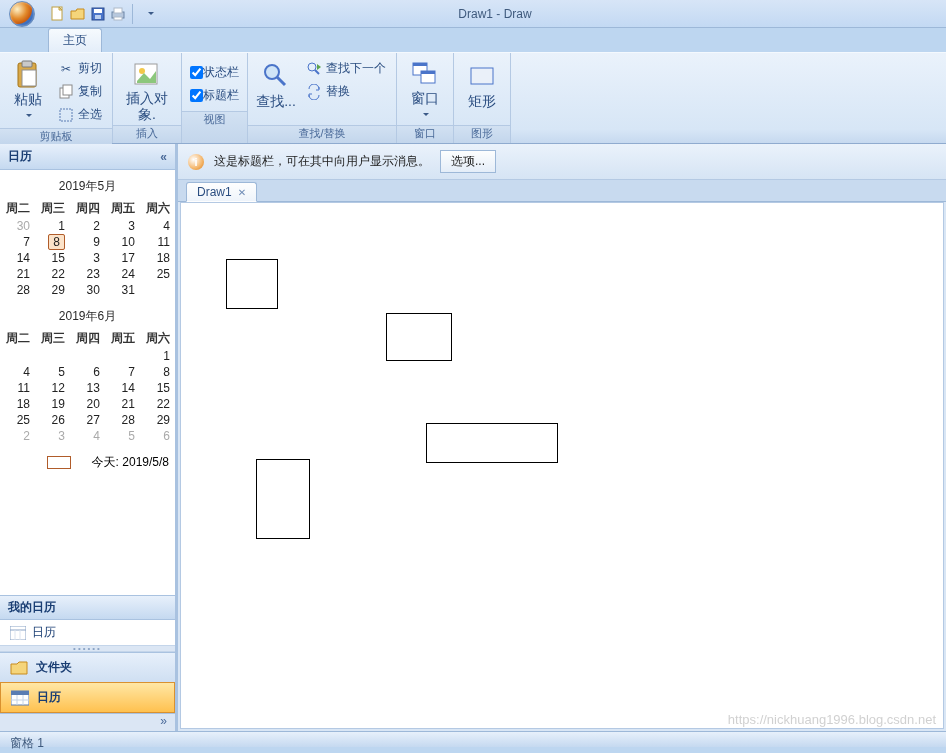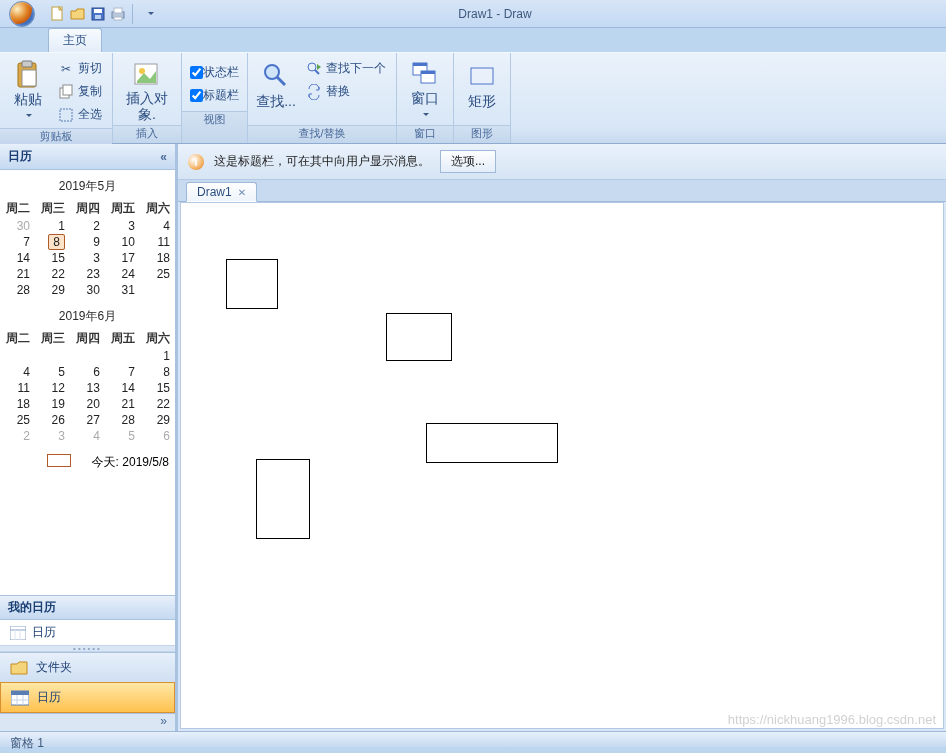--- a/index.html
+++ b/index.html
@@ -40,28 +40,28 @@
 .side-header { background: linear-gradient(to bottom, #e7f0fb, #c5d9f0); padding: 4px 8px; font-weight: bold; color: #1a3e73; border-bottom: 1px solid #a9c2e0; display: flex; justify-content: space-between; align-items: center; }
 .side-header .xbar::after { content: "«"; color: #4a6a99; cursor: pointer; font-size: 12px; }
 .cal-area { background: #fff; padding: 8px 0; }
 .cal-block { margin-bottom: 10px; }
 .cal-title { text-align: center; color: #2a2a2a; margin-bottom: 4px; }
 .cal-grid { width: 100%; border-collapse: collapse; }
 .cal-grid th, .cal-grid td { width: 14.28%; text-align: right; padding: 1px 5px 1px 0; font-size: 12px; color: #222; }
 .cal-grid th { color: #333; font-weight: bold; }
 .cal-grid td.other { color: #aaa; }
 .cal-grid td.today span { border: 1px solid #b05c2a; background: #fce3c9; padding: 0 4px; border-radius: 2px; }
-.cal-today-row { display: flex; align-items: flex-start; justify-content: flex-end; gap: 21px; margin-top: 4px; padding-right: 6px; }
+.cal-today-row { display: flex; align-items: center; justify-content: flex-end; gap: 21px; margin-top: 4px; padding-right: 6px; }
 .cal-today-row .box { width: 24px; height: 13px; border: 1px solid #b05c2a; background: #fff; }
 .side-sub { background: linear-gradient(to bottom, #e7f0fb, #c5d9f0); padding: 3px 8px; color: #1a3e73; font-weight: bold; border-top: 1px solid #a9c2e0; border-bottom: 1px solid #a9c2e0; }
 .side-list { background: #fff; flex: 0 0 auto; }
 .side-item { padding: 4px 10px; color: #1a3e73; display: flex; align-items: center; gap: 6px; cursor: pointer; }
 .side-grip { height: 7px; background: #dbe6f4; display: flex; align-items: center; justify-content: center; color: #8aa3c5; border-top: 1px solid #c4d5ea; border-bottom: 1px solid #c4d5ea; font-size: 8px; letter-spacing: 2px; }
 .side-nav { margin-top: auto; }
-.nav-row { padding: 6px 10px; display: flex; align-items: center; gap: 8px; color: #1a3e73; font-weight: normal; border-top: 1px solid #a9c2e0; cursor: pointer; }
+.nav-row { padding: 6px 10px; display: flex; align-items: center; gap: 8px; color: #1a3e73; font-weight: bold; border-top: 1px solid #a9c2e0; cursor: pointer; }
 .nav-row.folders { background: linear-gradient(to bottom, #e7f0fb, #cfdff2); }
 .nav-row.calendar { background: linear-gradient(to bottom, #ffe7a5, #ffc14f); border: 1px solid #d9912f; }
 .nav-config { height: 18px; background: #dbe6f4; text-align: right; padding-right: 8px; color: #4a6a99; border-top: 1px solid #a9c2e0; }
 
 
 .main { flex: 1; background: #d9e6f5; display: flex; flex-direction: column; }
 .caption-row { display: flex; align-items: center; gap: 10px; padding: 6px 10px; background: linear-gradient(to bottom, #eaf2fb, #d6e4f4); border-bottom: 1px solid #b4c9e3; }
 .info-ico { width: 16px; height: 16px; border-radius: 50%; background: radial-gradient(circle at 35% 35%, #fff, #f4b569 60%, #d97a12); color: #fff; display: flex; align-items: center; justify-content: center; font-weight: bold; font-size: 11px; }
 .opt-btn { padding: 2px 10px; border: 1px solid #9db8d8; background: linear-gradient(to bottom, #fdfefe, #e4edf8); cursor: pointer; color: #222; }
 .doc-tabs { display: flex; align-items: flex-end; height: 22px; padding-left: 8px; background: #c8daef; border-bottom: 1px solid #9db8d8; }

